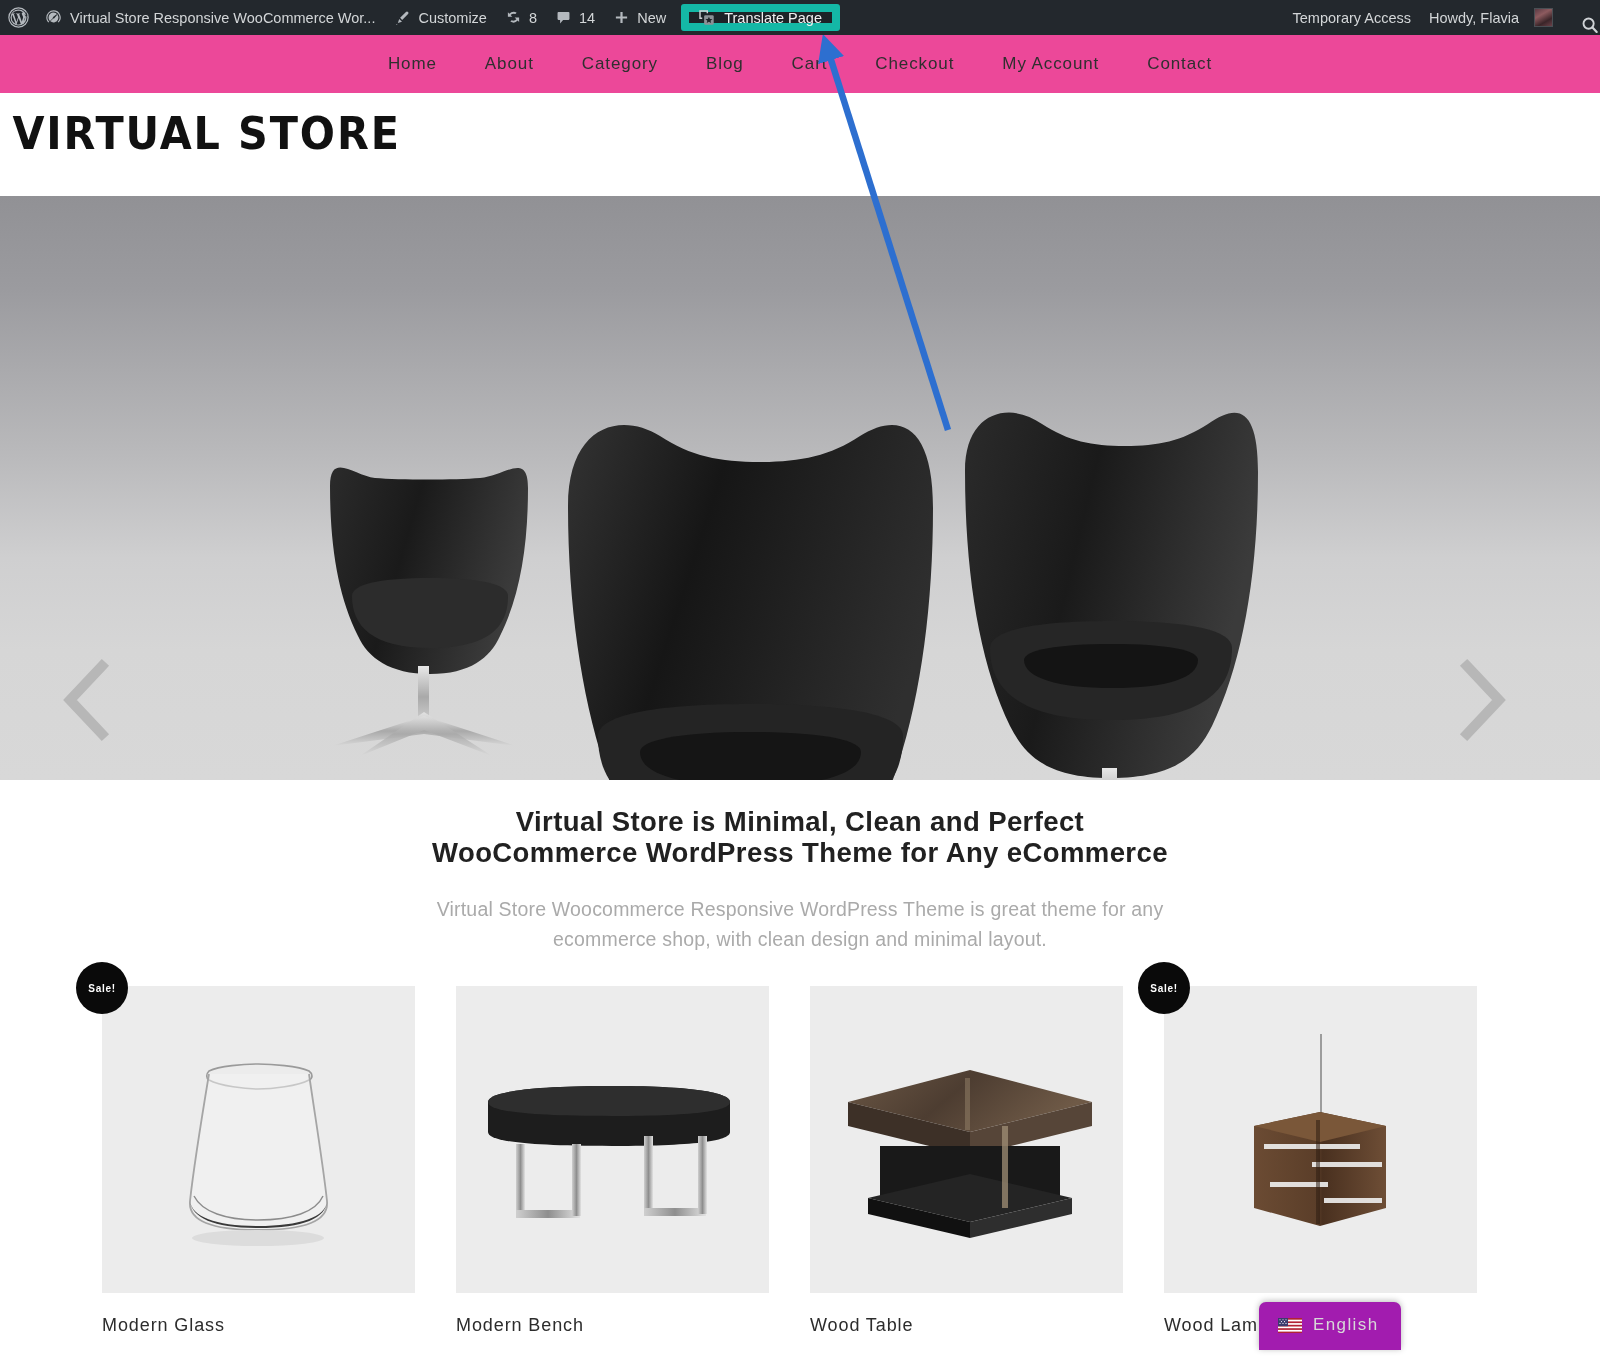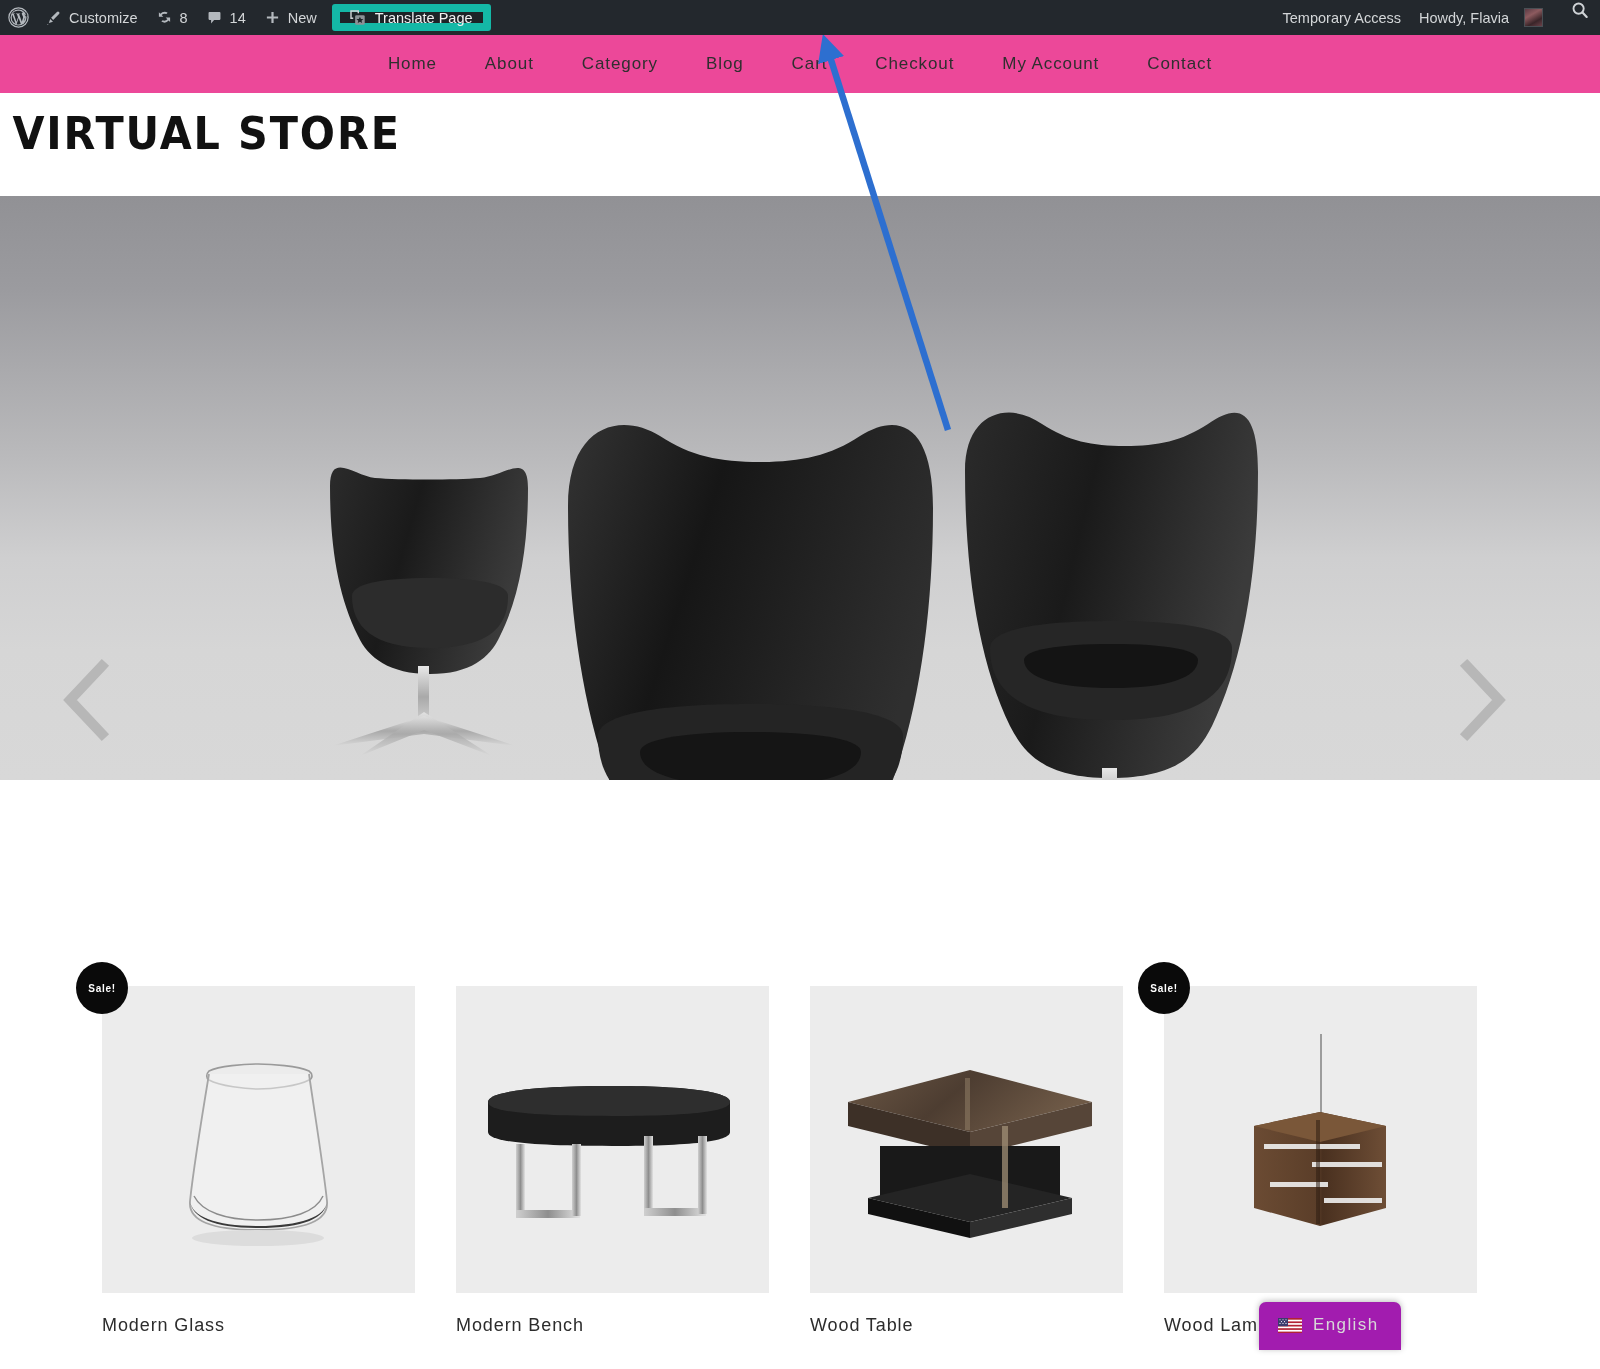--- a/index.html
+++ b/index.html
@@ -21,21 +21,21 @@
     font-size: 14.5px;
     z-index: 60;
   }
   .ab-item {
     display: flex; align-items: center; gap: 7px;
     height: 35px; padding: 0 9px;
     color: #d3d6d8; white-space: nowrap; cursor: pointer;
   }
   .ab-item.first { padding-left: 8px; padding-right: 6px; }
   .ab-spacer { flex: 1; }
-  .ab-right { display: flex; align-items: flex-start; padding-right: 10px; }
+  .ab-right { display: flex; align-items: flex-end; padding-right: 0; }
 
   .wp-logo { width: 21px; height: 21px; display: block; }
   .ic { display: inline-block; vertical-align: middle; }
   .ab-count { font-size: 14.5px; color: #d3d6d8; }
 
   .translate-btn {
     position: relative;
     display: flex; align-items: center; gap: 8px;
     height: 27px; padding: 0 10px 0 8px;
     background: #1d2327;
@@ -158,20 +158,28 @@
     <div class="ab-item first">
       <span>
         <svg class="wp-logo" viewBox="0 0 24 24">
           <circle cx="12" cy="12" r="11" fill="none" stroke="#b4b9be" stroke-width="1.4"></circle>
           <circle cx="12" cy="12" r="9.1" fill="#b4b9be"></circle>
           <path fill="#23282d" d="M4.3 12c0-1.1.24-2.15.66-3.1L8.7 19.1A7.73 7.73 0 0 1 4.3 12zm12.9-.39c0 .7-.27 1.5-.62 2.63l-.82 2.73-2.95-8.78c.5-.03.94-.08.94-.08.44-.5.39-.7-.05-.67 0 0-1.33.1-2.18.1-.8 0-2.15-.1-2.15-.1-.45-.03-.5.64-.06.67 0 0 .42.05.87.08l1.27 3.47-1.78 5.33-2.96-8.8c.45-.03.88-.08.88-.08.44-.5.39-.7-.06-.67 0 0-1.32.1-2.17.1-.16 0-.34 0-.53-.01A7.7 7.7 0 0 1 12 4.3c2 0 3.84.77 5.2 2.03h-.1c-.8 0-1.38.7-1.38 1.46 0 .68.39 1.25.81 1.93.32.55.69 1.25.69 2.27zm-5.06 1.06l2.5 6.85c.2.04.4-.2.06-.04a7.7 7.7 0 0 1-4.84.13l2.28-6.94zm6.76-4.46a7.7 7.7 0 0 1-.96 8.1l2.51-7.26c.47-1.17.62-2.1.62-2.94 0-.3-.02-.58-.06-.85.72 1.31 1.13 2.82 1.13 4.42 0 .2-.01.4-.02.6z"></path>
         </svg>
       </span>
     </div>
 
+    <div class="ab-item">
+      <span>
+        <svg class="ic" width="19" height="19" viewBox="0 0 20 20">
+          <path fill="#b4b9be" d="M10 2.4A7.6 7.6 0 0 0 2.4 10c0 2.1.85 4 2.23 5.37l.9-.9A6.33 6.33 0 0 1 10 3.66a6.33 6.33 0 0 1 4.47 10.8l.9.9A7.6 7.6 0 0 0 10 2.4zm0 2.4a5.2 5.2 0 0 0-5.2 5.2c0 1.43.58 2.73 1.52 3.67l3.1-3.1a.8.8 0 0 1 .1-1.03l4.1-3.35a.4.4 0 0 1 .56.56l-3.35 4.1a.8.8 0 0 1-1.04.1l-3.1 3.1A5.2 5.2 0 1 0 10 4.8z"></path>
+        </svg>
+      </span>
+      <span>Virtual Store Responsive WooCommerce Wor...</span>
+    </div>
 
     <div class="ab-item">
       <span>
         <svg class="ic" width="18" height="18" viewBox="0 0 20 20">
           <path fill="#b4b9be" d="M16.7 3.3a1.6 1.6 0 0 0-2.3 0L7.9 9.8l2.3 2.3 6.5-6.5a1.6 1.6 0 0 0 0-2.3zM6.9 11l-1.5 4.6 4.6-1.5-3.1-3.1zm-2.4 5.5l-1 1 .4.4 1-1-.4-.4z"></path>
         </svg>
       </span>
       <span>Customize</span>
     </div>
 
@@ -299,20 +307,24 @@
         <polyline points="44,8 12,42 44,76" fill="none" stroke="#b7b7b7" stroke-width="10" stroke-linecap="square" stroke-linejoin="miter"></polyline>
       </svg>
     </div>
     <div class="slider-arrow right">
       <svg width="56" height="84" viewBox="0 0 56 84">
         <polyline points="12,8 44,42 12,76" fill="none" stroke="#b7b7b7" stroke-width="10" stroke-linecap="square" stroke-linejoin="miter"></polyline>
       </svg>
     </div>
   </div>
 
+  <section class="intro">
+    <h2>Virtual Store is Minimal, Clean and Perfect WooCommerce WordPress Theme for Any eCommerce</h2>
+    <p>Virtual Store Woocommerce Responsive WordPress Theme is great theme for any ecommerce shop, with clean design and minimal layout.</p>
+  </section>
 
   <section class="products">
 
     <div class="product">
       <div class="sale-badge">Sale!</div>
       <div class="product-img">
         <svg width="313" height="307" viewBox="0 0 313 307">
           <rect width="313" height="307" fill="#ececec"></rect>
           <path d="M107 85 C104 88 104 92 107 94 C118 100 144 103 156 103 C170 103 196 100 207 94 C211 92 211 88 207 85 C196 80 170 78 156 78 C142 78 117 80 107 85 Z" fill="none" stroke="#9a9a9a" stroke-width="1.6"></path>
           <path d="M107 88 C100 130 92 178 88 215 C86 235 110 244 156 244 C203 244 227 235 225 215 C221 178 213 130 207 88" fill="#f3f3f3" fill-opacity="0.5" stroke="#a5a5a5" stroke-width="1.8"></path>

